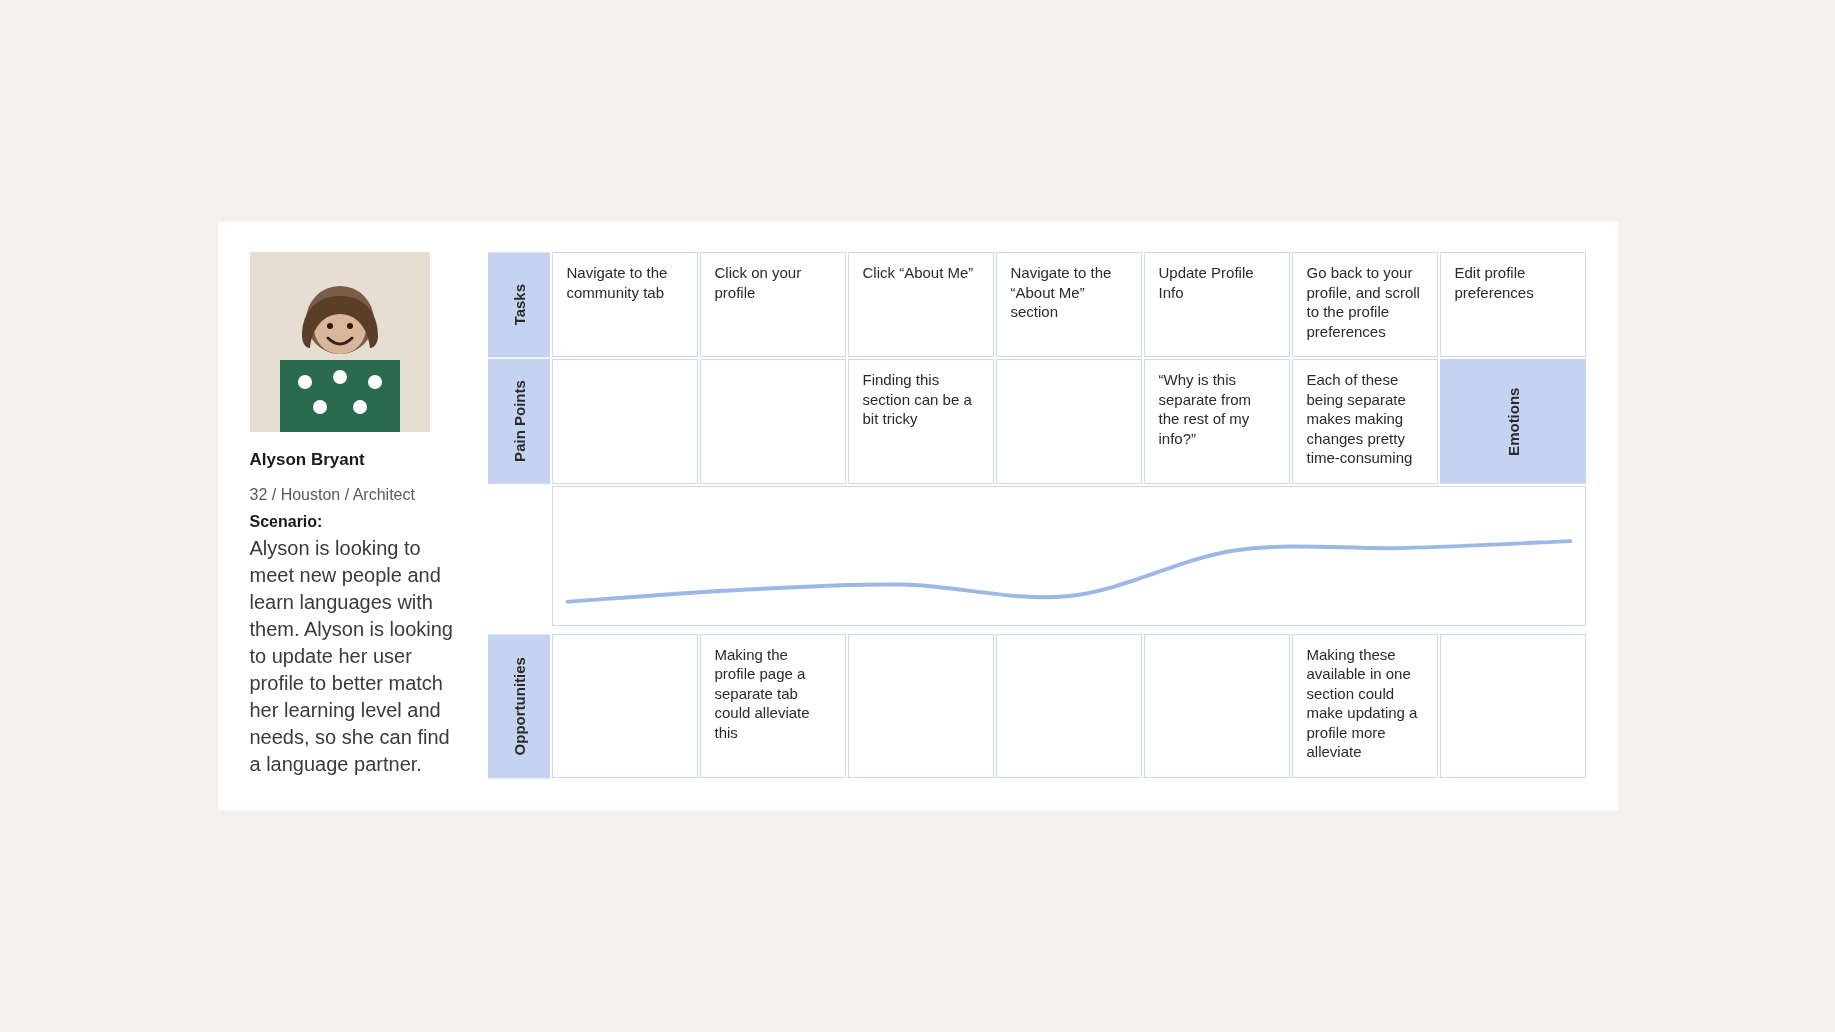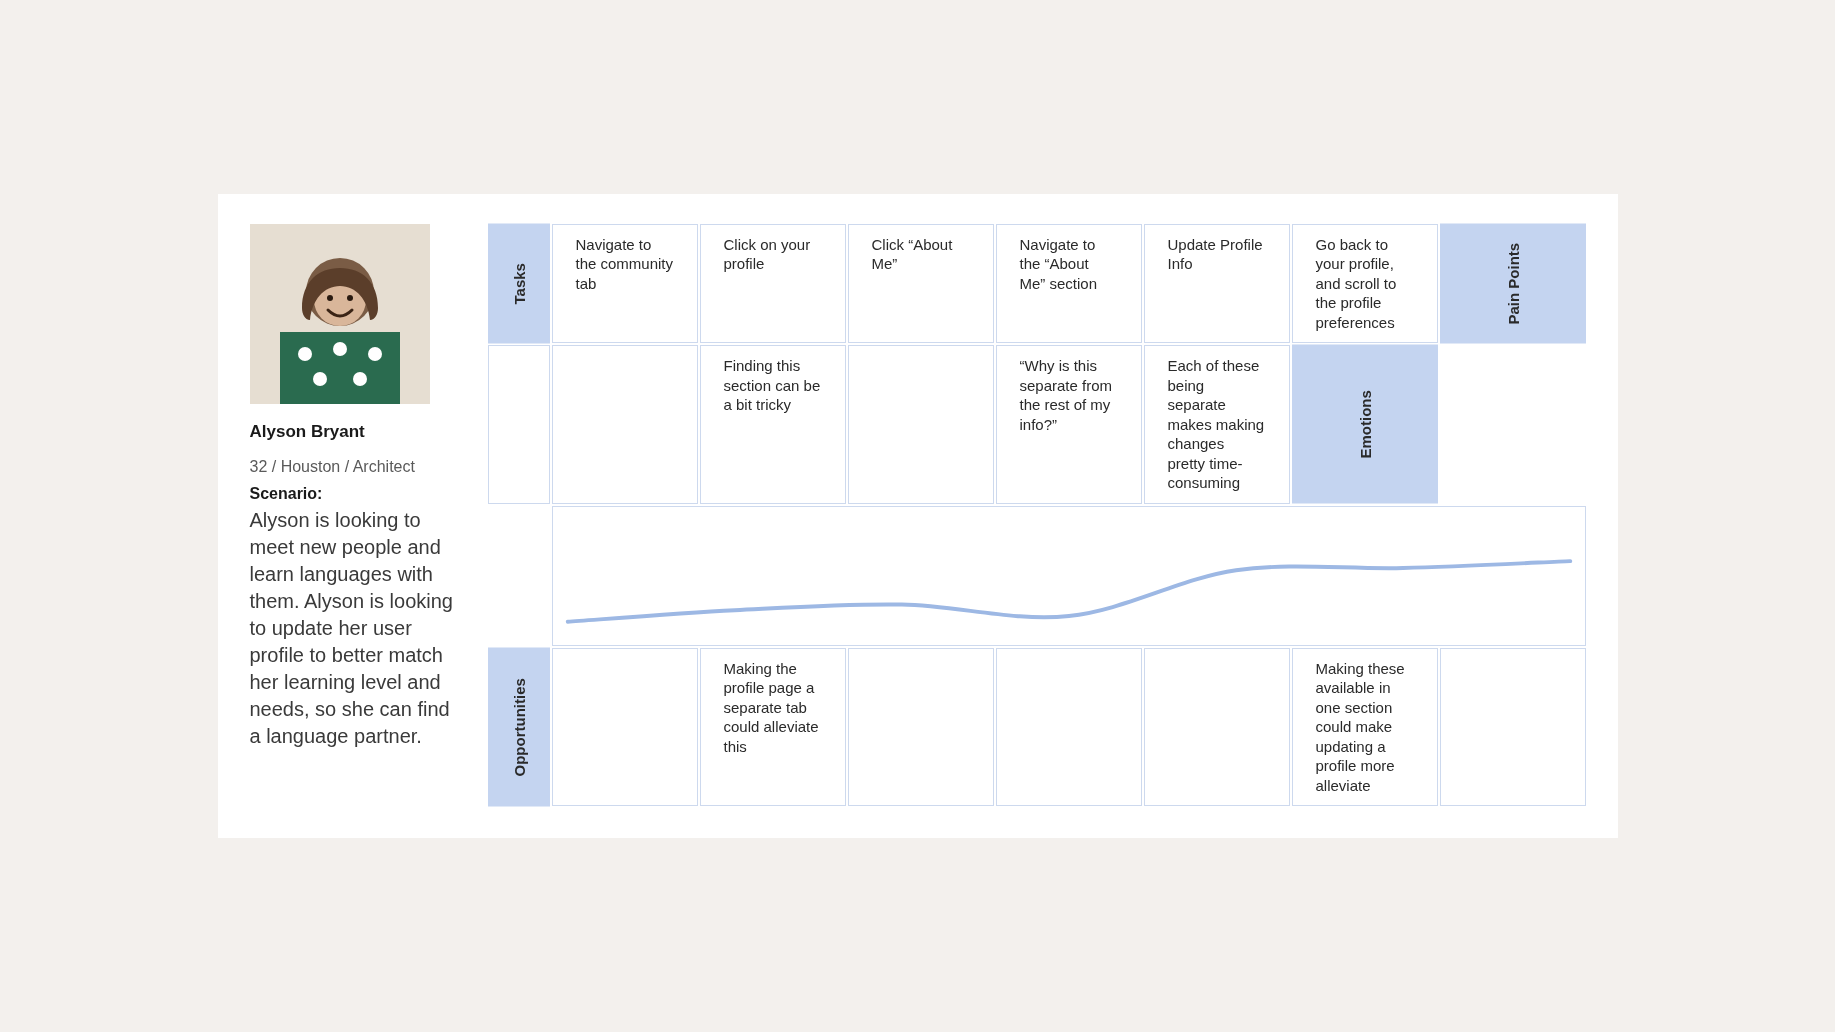--- a/index.html
+++ b/index.html
@@ -70,21 +70,21 @@
       writing-mode: vertical-rl;
       transform: rotate(180deg);
       font-weight: 600;
       font-size: 15px;
       color: #2a2a2a;
       padding: 8px 4px;
     }
     .cell {
       background: #ffffff;
       border: 1px solid #cdd9ee;
-      padding: 10px 23px;
+      padding: 10px 14px;
       font-size: 15px;
       color: #2a2a2a;
       line-height: 1.3;
       min-height: 40px;
     }
     .emotions-cell {
       grid-column: 2 / span 7;
       background: #ffffff;
       border: 1px solid #cdd9ee;
       position: relative;
@@ -129,20 +129,21 @@
 
   <div class="journey">
 
     <div class="row-header">Tasks</div>
     <div class="cell row-tasks">Navigate to the community tab</div>
     <div class="cell row-tasks">Click on your profile</div>
     <div class="cell row-tasks">Click “About Me”</div>
     <div class="cell row-tasks">Navigate to the “About Me” section</div>
     <div class="cell row-tasks">Update Profile Info</div>
     <div class="cell row-tasks">Go back to your profile, and scroll to the profile preferences</div>
+    <div class="cell row-tasks">Edit profile preferences</div>
 
     <div class="row-header">Pain Points</div>
     <div class="cell row-pain"></div>
     <div class="cell row-pain"></div>
     <div class="cell row-pain">Finding this section can be a bit tricky</div>
     <div class="cell row-pain"></div>
     <div class="cell row-pain">“Why is this separate from the rest of my info?”</div>
     <div class="cell row-pain">Each of these being separate makes making changes pretty time-consuming</div>
 
     <div class="row-header">Emotions</div>

